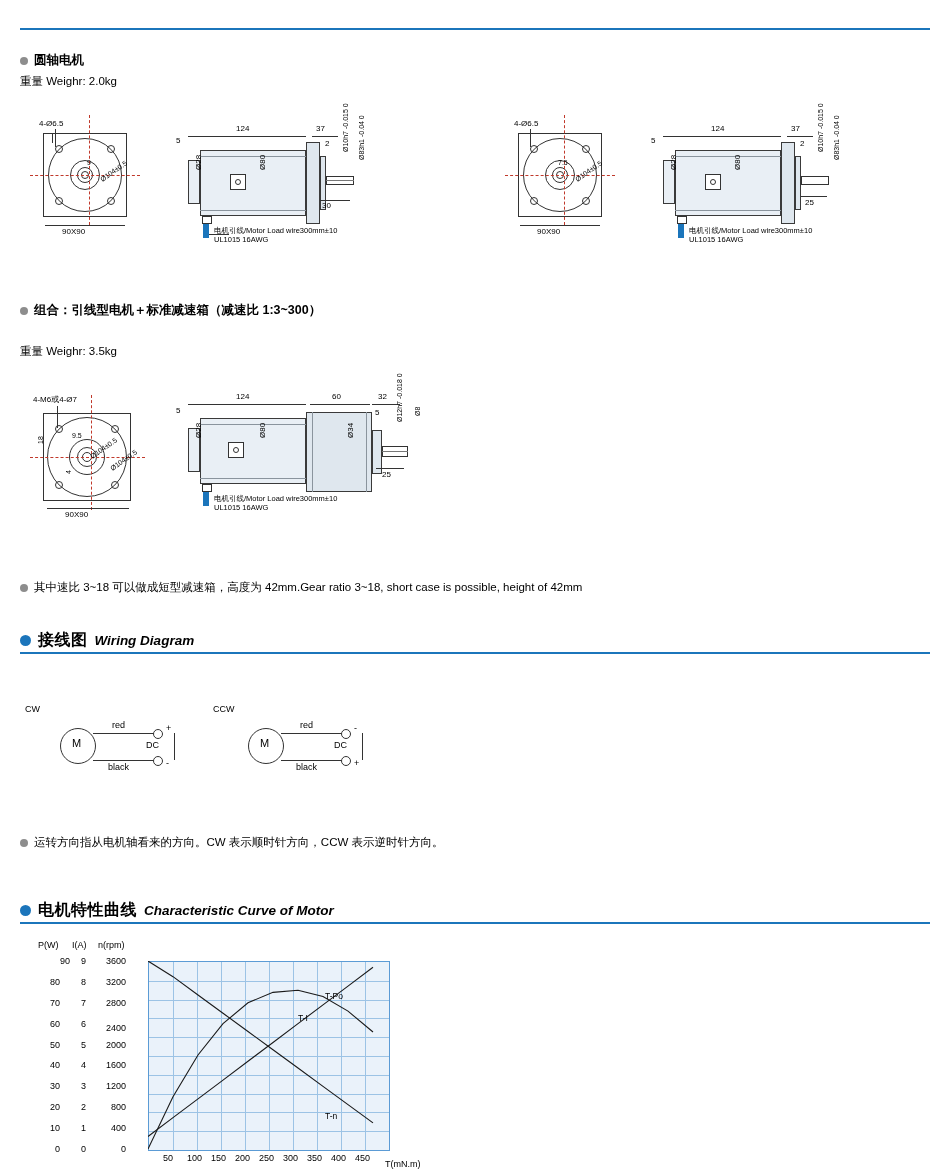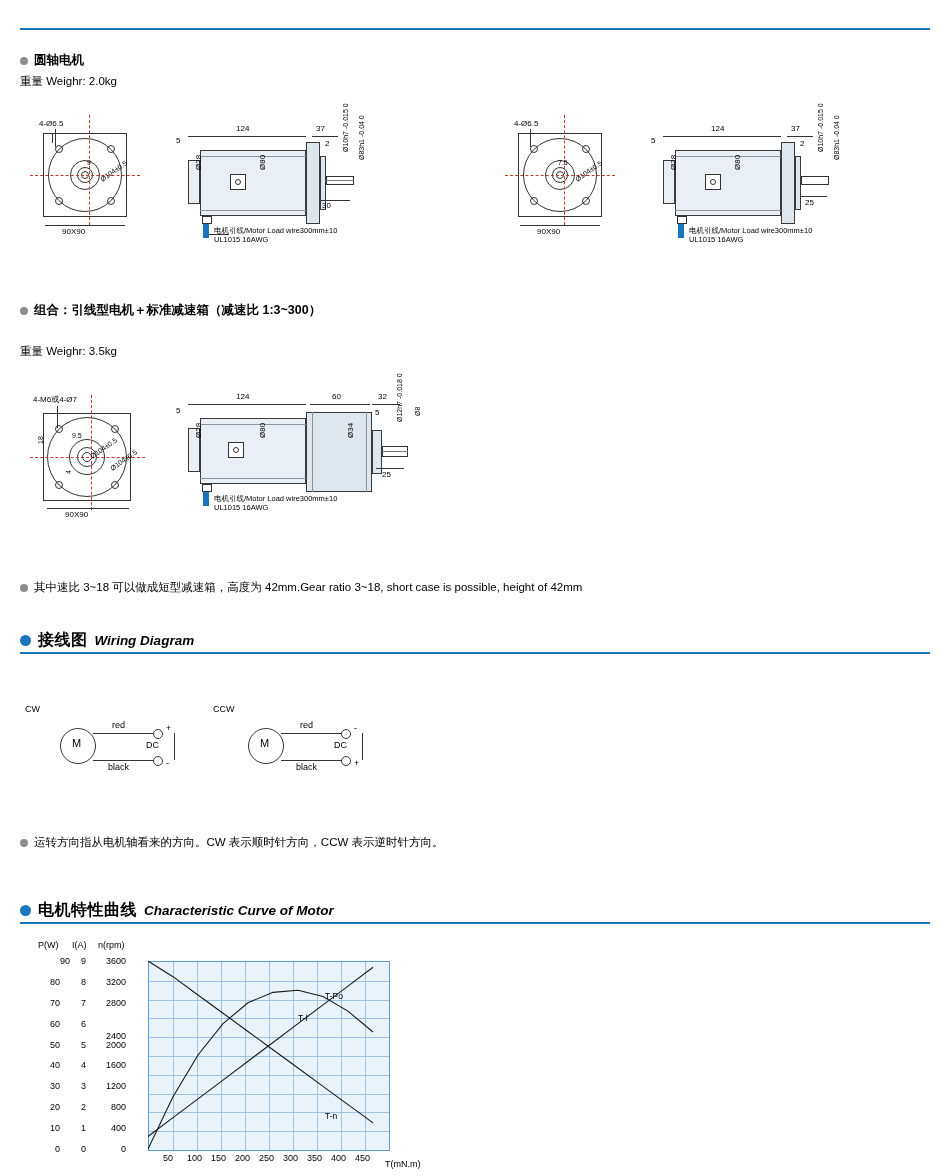--- a/index.html
+++ b/index.html
@@ -339,21 +339,21 @@
         <div class="axis-lbl" style="left: 52px; width: 14px; text-align: right; top: 125.444px;">4</div>
         <div class="axis-lbl" style="left: 52px; width: 14px; text-align: right; top: 146.333px;">3</div>
         <div class="axis-lbl" style="left: 52px; width: 14px; text-align: right; top: 167.222px;">2</div>
         <div class="axis-lbl" style="left: 52px; width: 14px; text-align: right; top: 188.111px;">1</div>
         <div class="axis-lbl" style="left: 52px; width: 14px; text-align: right; top: 209px;">0</div>
       </div>
     <div id="tickcol-n">
         <div class="axis-lbl" style="left: 78px; width: 28px; text-align: right; top: 21px;">3600</div>
         <div class="axis-lbl" style="left: 78px; width: 28px; text-align: right; top: 41.8889px;">3200</div>
         <div class="axis-lbl" style="left: 78px; width: 28px; text-align: right; top: 62.7778px;">2800</div>
-        <div class="axis-lbl" style="left: 78px; width: 28px; text-align: right; top: 96px;">2400</div>
+        <div class="axis-lbl" style="left: 78px; width: 28px; text-align: right; top: 88px;">2400</div>
         <div class="axis-lbl" style="left: 78px; width: 28px; text-align: right; top: 104.556px;">2000</div>
         <div class="axis-lbl" style="left: 78px; width: 28px; text-align: right; top: 125.444px;">1600</div>
         <div class="axis-lbl" style="left: 78px; width: 28px; text-align: right; top: 146.333px;">1200</div>
         <div class="axis-lbl" style="left: 78px; width: 28px; text-align: right; top: 167.222px;">800</div>
         <div class="axis-lbl" style="left: 78px; width: 28px; text-align: right; top: 188.111px;">400</div>
         <div class="axis-lbl" style="left: 78px; width: 28px; text-align: right; top: 209px;">0</div>
       </div>
 
     <div class="chart-grid" id="plot" style="left:128px;top:26px;width:240px;height:188px;">
         <div class="glineV" style="left: 24px; top: 0px; height: 188px;"></div>

